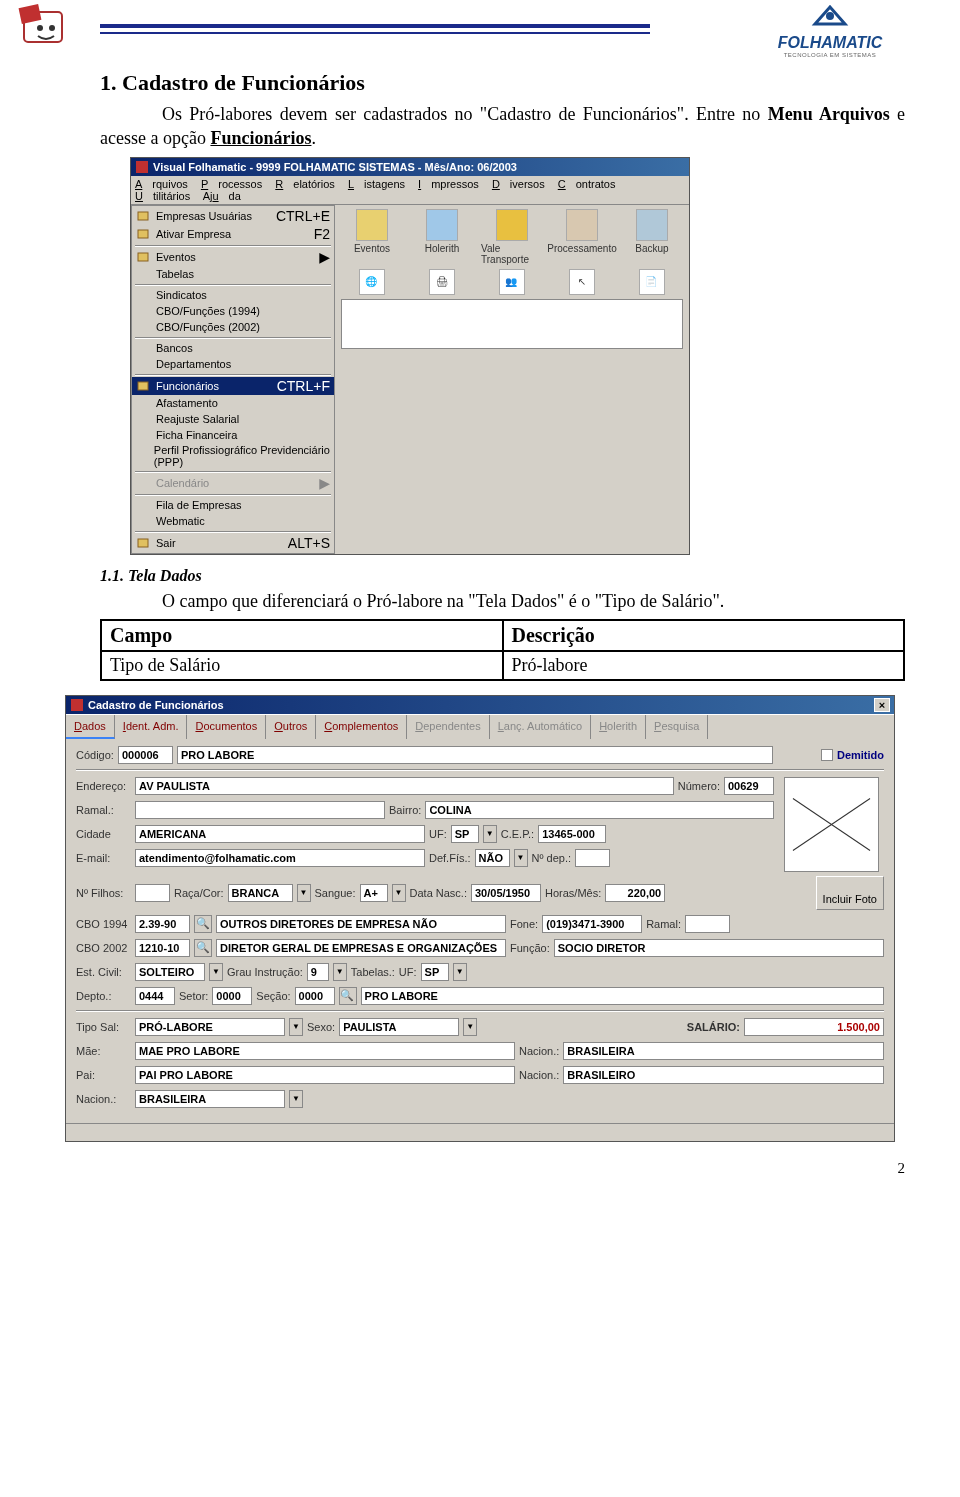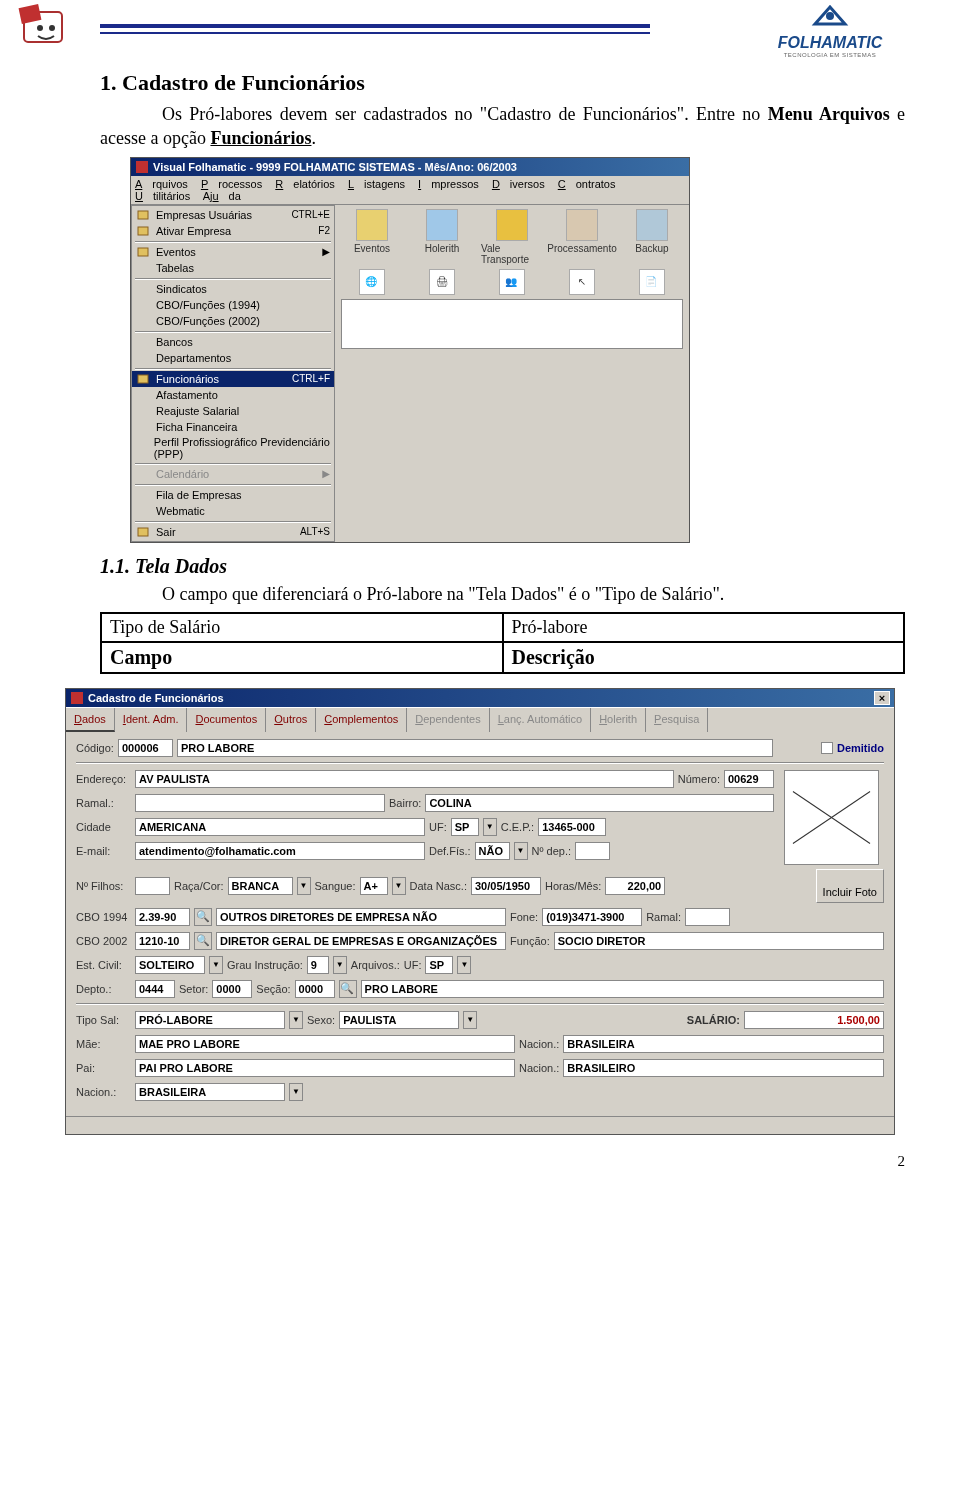--- a/index.html
+++ b/index.html
@@ -8,50 +8,50 @@
   .header-icon { position: absolute; left: 18px; top: 2px; width: 55px; height: 55px; }
   .hr-line { position: absolute; left: 100px; top: 24px; right: 310px; height: 4px; background: #1a2a8a; }
   .hr-line2 { position: absolute; left: 100px; top: 32px; right: 310px; height: 2px; background: #1a2a8a; }
   .logo-right { position: absolute; right: 55px; top: 2px; width: 150px; text-align: center; }
   .content { padding: 0 55px 0 100px; }
   .h1 { font-size: 22px; font-weight: bold; margin-bottom: 6px; }
   .body-text { font-size: 18px; line-height: 1.35; text-align: justify; margin-bottom: 6px; }
   .indent { text-indent: 62px; }
   .bold { font-weight: bold; }
   .screenshot { margin-left: 30px; }
-  .h2 { font-size: 20px; font-weight: bold; font-style: italic; margin: 12px 0 4px; }
+  .h2 { font-size: 16px; font-weight: bold; font-style: italic; margin: 12px 0 4px; }
   .tbl { width: 100%; border-collapse: collapse; font-size: 18px; margin-bottom: 14px; }
   .tbl td { border: 2px solid #000; padding: 3px 8px; width: 50%; }
   .tbl .th { font-size: 20px; font-weight: bold; }
 
   
   .win1 { width: 560px; border: 1px solid #555; font-family: Tahoma, Arial, sans-serif; font-size: 11px; background: #d4d0c8; }
   .win-title { background: linear-gradient(90deg,#0a246a,#3a6ea5); color: #fff; padding: 2px 4px; font-size: 11px; font-weight: bold; display: flex; align-items: center; gap: 4px; }
   .win-menu { background: #d4d0c8; padding: 2px 4px; border-bottom: 1px solid #888; font-size: 11px; }
   .win-menu span { margin-right: 10px; }
   .u { text-decoration: underline; }
   .win-body { display: flex; align-items: flex-start; }
   .drop { width: 240px; background: #d4d0c8; border: 1px solid #888; padding: 1px 0; }
   .drop-row { display: flex; align-items: center; gap: 6px; padding: 1px 4px; font-size: 11px; min-height: 16px; }
   .drop-row.sel { background: #0a246a; color: #fff; }
-  .drop-row .sc { margin-left: auto; font-size: 10px; }
+  .drop-row .sc { margin-left: auto; font-size: 14px; }
   .drop-sep { height: 1px; background: #888; margin: 2px 3px; box-shadow: 0 1px 0 #fff; }
   .drop-row.dis { color: #888; }
   .toolbar-area { flex: 1; background: #d4d0c8; padding: 4px 6px; }
   .tb-row { display: flex; gap: 8px; align-items: flex-start; margin-bottom: 4px; }
   .tb-btn { display: flex; flex-direction: column; align-items: center; gap: 2px; width: 62px; font-size: 10px; color: #333; }
   .tb-btn .ic { width: 32px; height: 32px; border: 1px solid #aaa; background: #fff; display: flex; align-items: center; justify-content: center; }
   .globe-row .ic { width: 26px; height: 26px; }
   .blank-area { background: #fff; border: 1px solid #888; height: 50px; margin-top: 4px; }
 
   
   .win2 { width: 830px; border: 1px solid #555; font-family: Tahoma, Arial, sans-serif; font-size: 11px; background: #d4d0c8; margin: 0 auto; }
   .tabs { display: flex; background: #d4d0c8; border-top: 1px solid #fff; }
   .tab { padding: 5px 8px; font-size: 11px; color: #800000; border-right: 1px solid #888; }
-  .tab.active { background: #d4d0c8; border-bottom: 2px solid #404040; }
+  .tab.active { background: #d4d0c8; border-bottom: 2px solid #3b82f6; }
   .tab.dis { color: #888; }
   .form-area { padding: 6px 10px 10px; }
   .hr-thin { height: 1px; background: #888; margin: 4px 0 6px; box-shadow: 0 1px 0 #fff; }
   .frow { display: flex; align-items: center; gap: 4px; margin-bottom: 4px; min-height: 20px; }
   .lbl { font-size: 11px; color: #333; white-space: nowrap; }
   .fld { height: 18px; background: #fff; border: 1px solid #888; padding: 0 3px; font-size: 11px; font-weight: bold; font-family: Arial, sans-serif; color: #000; line-height: 16px; overflow: hidden; }
   .dd { width: 14px; height: 18px; background: #d4d0c8; border: 1px solid #888; display: inline-flex; align-items: center; justify-content: center; font-size: 8px; }
   .chk { width: 12px; height: 12px; border: 1px solid #888; background: #fff; }
   .photo-box { width: 95px; height: 95px; border: 1px solid #888; background: #fff; position: relative; }
   .photo-box::before, .photo-box::after { content: ""; position: absolute; left: 0; right: 0; top: 50%; border-top: 1px solid #333; }
@@ -258,26 +258,26 @@
     </div>
   </div>
 </div>
 </div>
 
 <div class="h2">1.1. Tela Dados</div>
 <p class="body-text indent">O campo que diferenciará o Pró-labore na "Tela Dados" é o "Tipo de Salário".</p>
 <table class="tbl">
   <tbody>
         <tr>
+          <td class="th">Campo</td>
+          <td class="th">Descrição</td>
+        </tr>
+  <tr>
           <td>Tipo de Salário</td>
           <td>Pró-labore</td>
-        </tr>
-  <tr>
-          <td class="th">Campo</td>
-          <td class="th">Descrição</td>
         </tr>
 </tbody>
     </table>
 
 </div>
 
 <div class="win2">
   <div class="win-title">
     <span class="mini-ico"><svg viewBox="0 0 14 14">
           <rect x="1" y="1" width="12" height="12" fill="#c03030"></rect>
@@ -383,21 +383,21 @@
       <div class="fld" style="flex:1">SOCIO DIRETOR</div>
     </div>
 
     <div class="frow">
       <span class="lbl" style="width:55px">Est. Civil:</span>
       <div class="fld" style="width:70px">SOLTEIRO</div>
       <span class="dd">▼</span>
       <span class="lbl">Grau Instrução:</span>
       <div class="fld" style="width:22px">9</div>
       <span class="dd">▼</span>
-      <span class="lbl">Arquivos.:</span>
+      <span class="lbl">Tabelas.:</span>
       <span class="lbl">UF:</span>
       <div class="fld" style="width:28px">SP</div>
       <span class="dd">▼</span>
     </div>
 
     <div class="frow">
       <span class="lbl" style="width:55px">Depto.:</span>
       <div class="fld" style="width:40px">0444</div>
       <span class="lbl">Setor:</span>
       <div class="fld" style="width:40px">0000</div>

